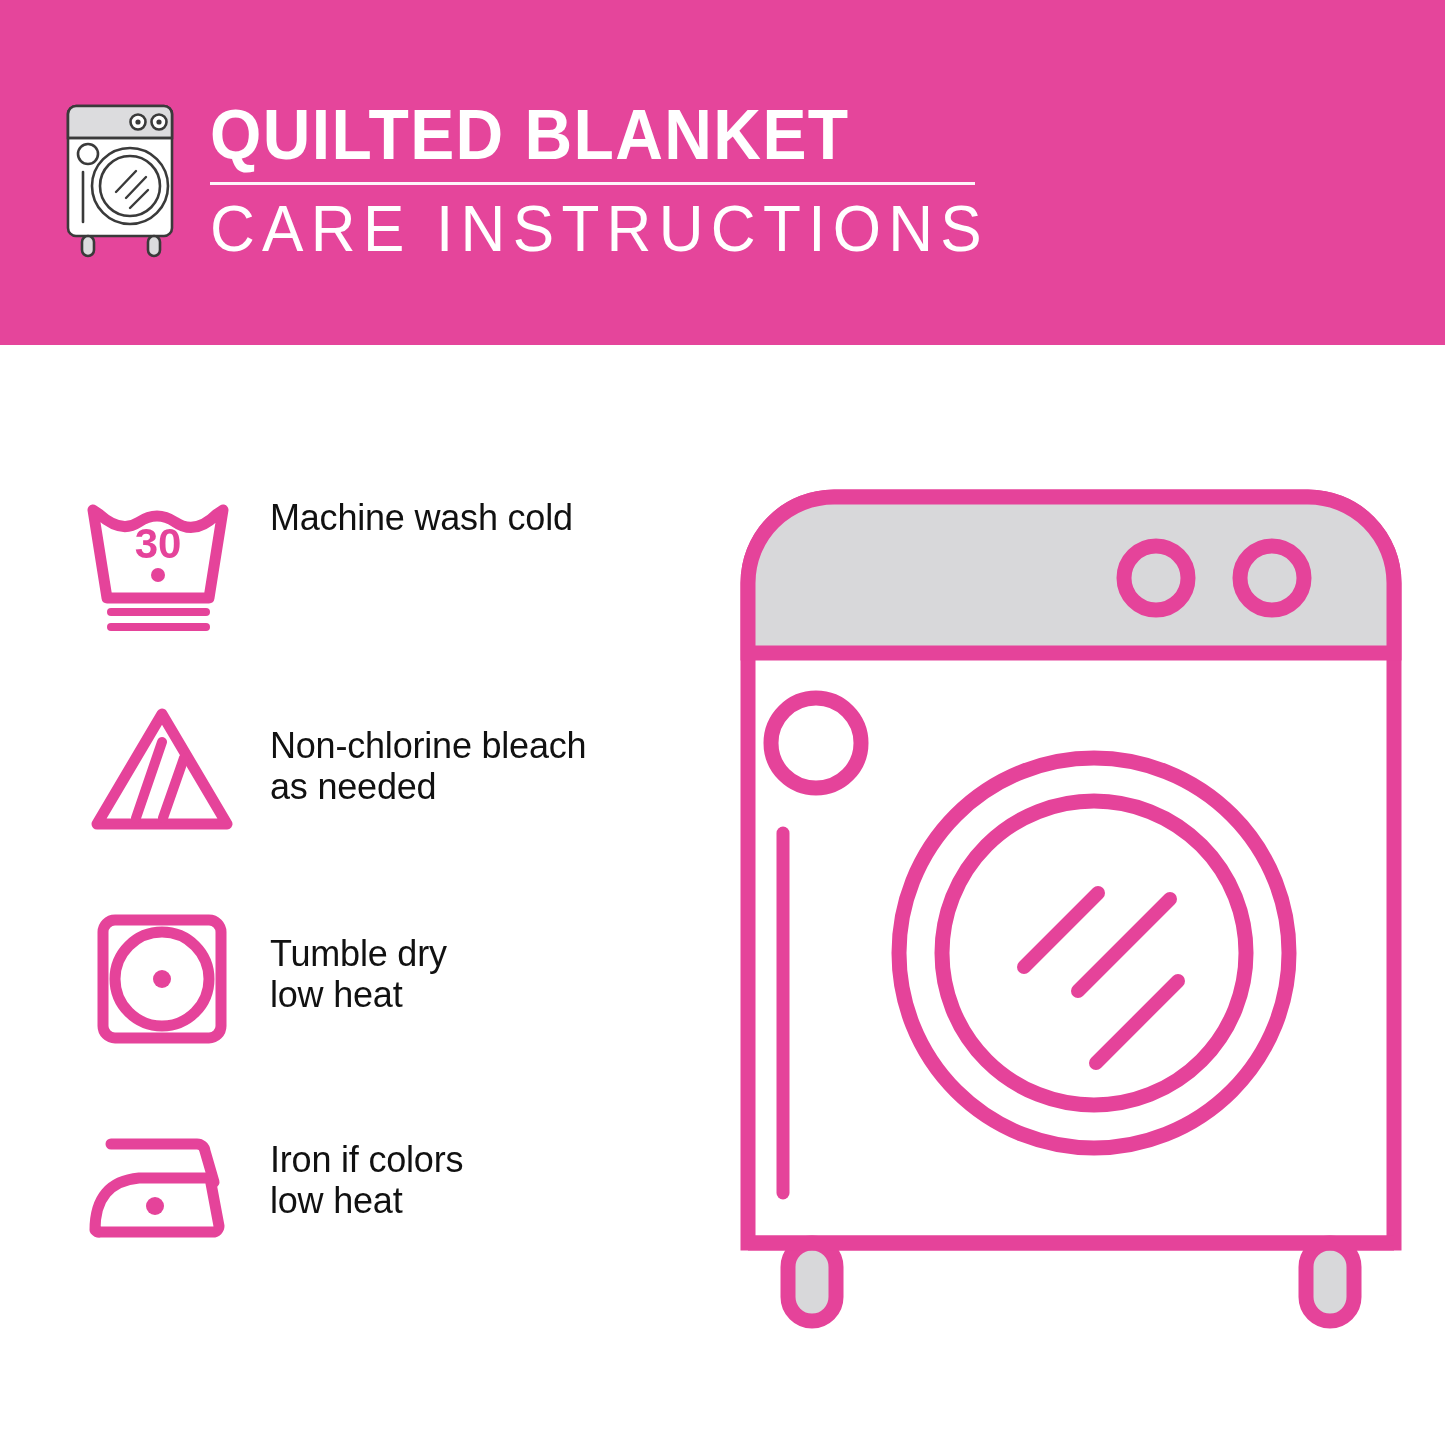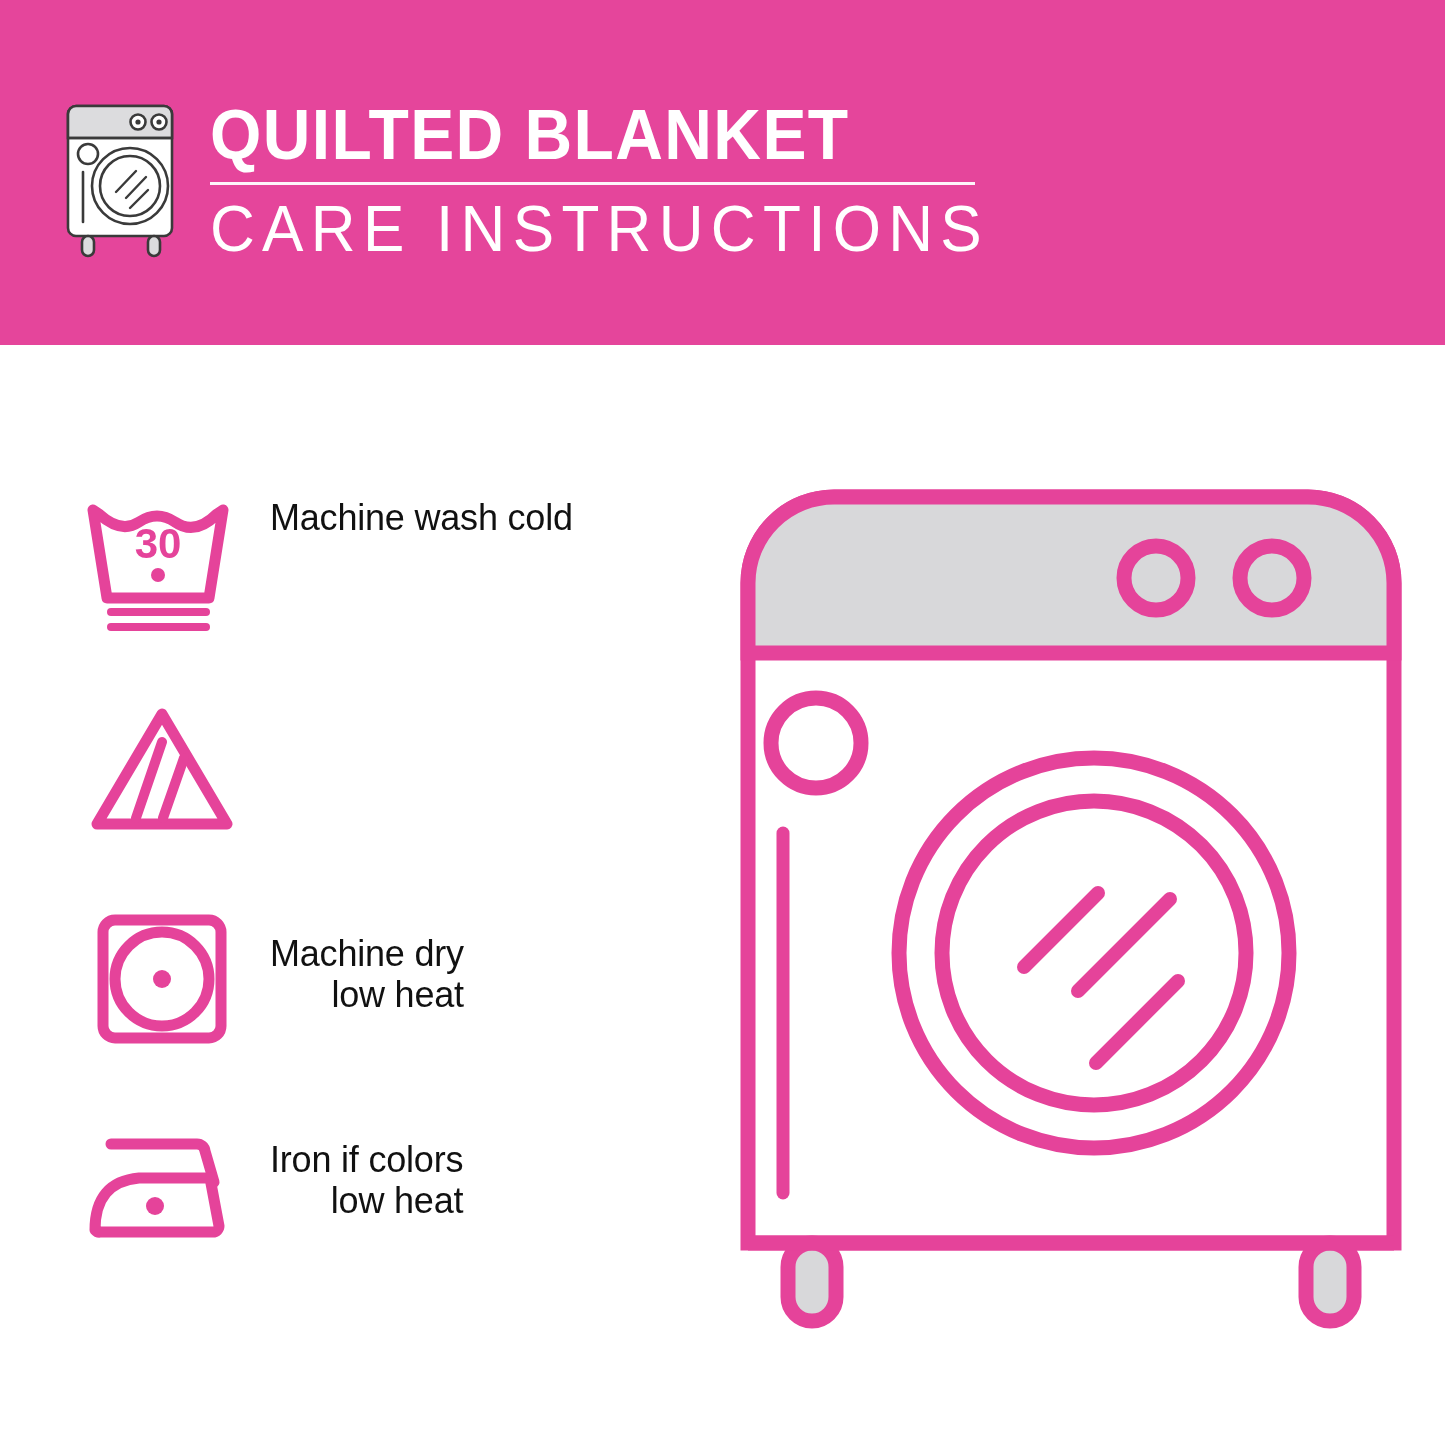--- a/index.html
+++ b/index.html
@@ -103,21 +103,20 @@
   }
   .care-symbol svg { display: block; }
   .care-text {
     margin-left: 22px;
     color: #111111;
     font-size: 36px;
     line-height: 41px;
     font-weight: 400;
     letter-spacing: -0.2px;
     padding-top: 14px;
-    text-align: right;
   }
   .care-row.r1 .care-text { padding-top: 12px; }
   .care-row.r2 .care-text { padding-top: 32px; }
   .care-row.r3 .care-text { padding-top: 32px; }
   .care-row.r4 .care-text { padding-top: 30px; }
   .care-text .ln { display: block; }
 
   
   .machine-wrap {
     position: absolute;
@@ -199,32 +198,36 @@
     <div class="care-row r2">
       <div class="care-symbol">
         <svg viewBox="0 0 170 150" width="170" height="150">
 
           <path d="M85 18 L150 128 L20 128 Z" fill="none" stroke="#e5439a" stroke-width="11" stroke-linejoin="round"></path>
 
           <line x1="85" y1="46" x2="59" y2="122" stroke="#e5439a" stroke-width="10" stroke-linecap="round"></line>
           <line x1="107" y1="62" x2="86" y2="122" stroke="#e5439a" stroke-width="10" stroke-linecap="round"></line>
         </svg>
       </div>
+      <div class="care-text">
+        <span class="ln">Non-chlorine bleach</span>
+        <span class="ln">as needed</span>
+      </div>
     </div>
 
     <div class="care-row r3">
       <div class="care-symbol">
         <svg viewBox="0 0 170 150" width="170" height="150">
           <rect x="26" y="16" width="118" height="118" rx="12" ry="12" fill="none" stroke="#e5439a" stroke-width="11"></rect>
           <circle cx="85" cy="75" r="47" fill="none" stroke="#e5439a" stroke-width="11"></circle>
           <circle cx="85" cy="75" r="9" fill="#e5439a"></circle>
         </svg>
       </div>
       <div class="care-text">
-        <span class="ln">Machine dry</span>
+        <span class="ln">Tumble dry</span>
         <span class="ln">low heat</span>
       </div>
     </div>
 
     <div class="care-row r4">
       <div class="care-symbol">
         <svg viewBox="0 0 170 150" width="170" height="150">
 
           <path d="M34 32 H120 a8 8 0 0 1 8 7 L137 70" fill="none" stroke="#e5439a" stroke-width="11" stroke-linecap="round" stroke-linejoin="round"></path>
 

